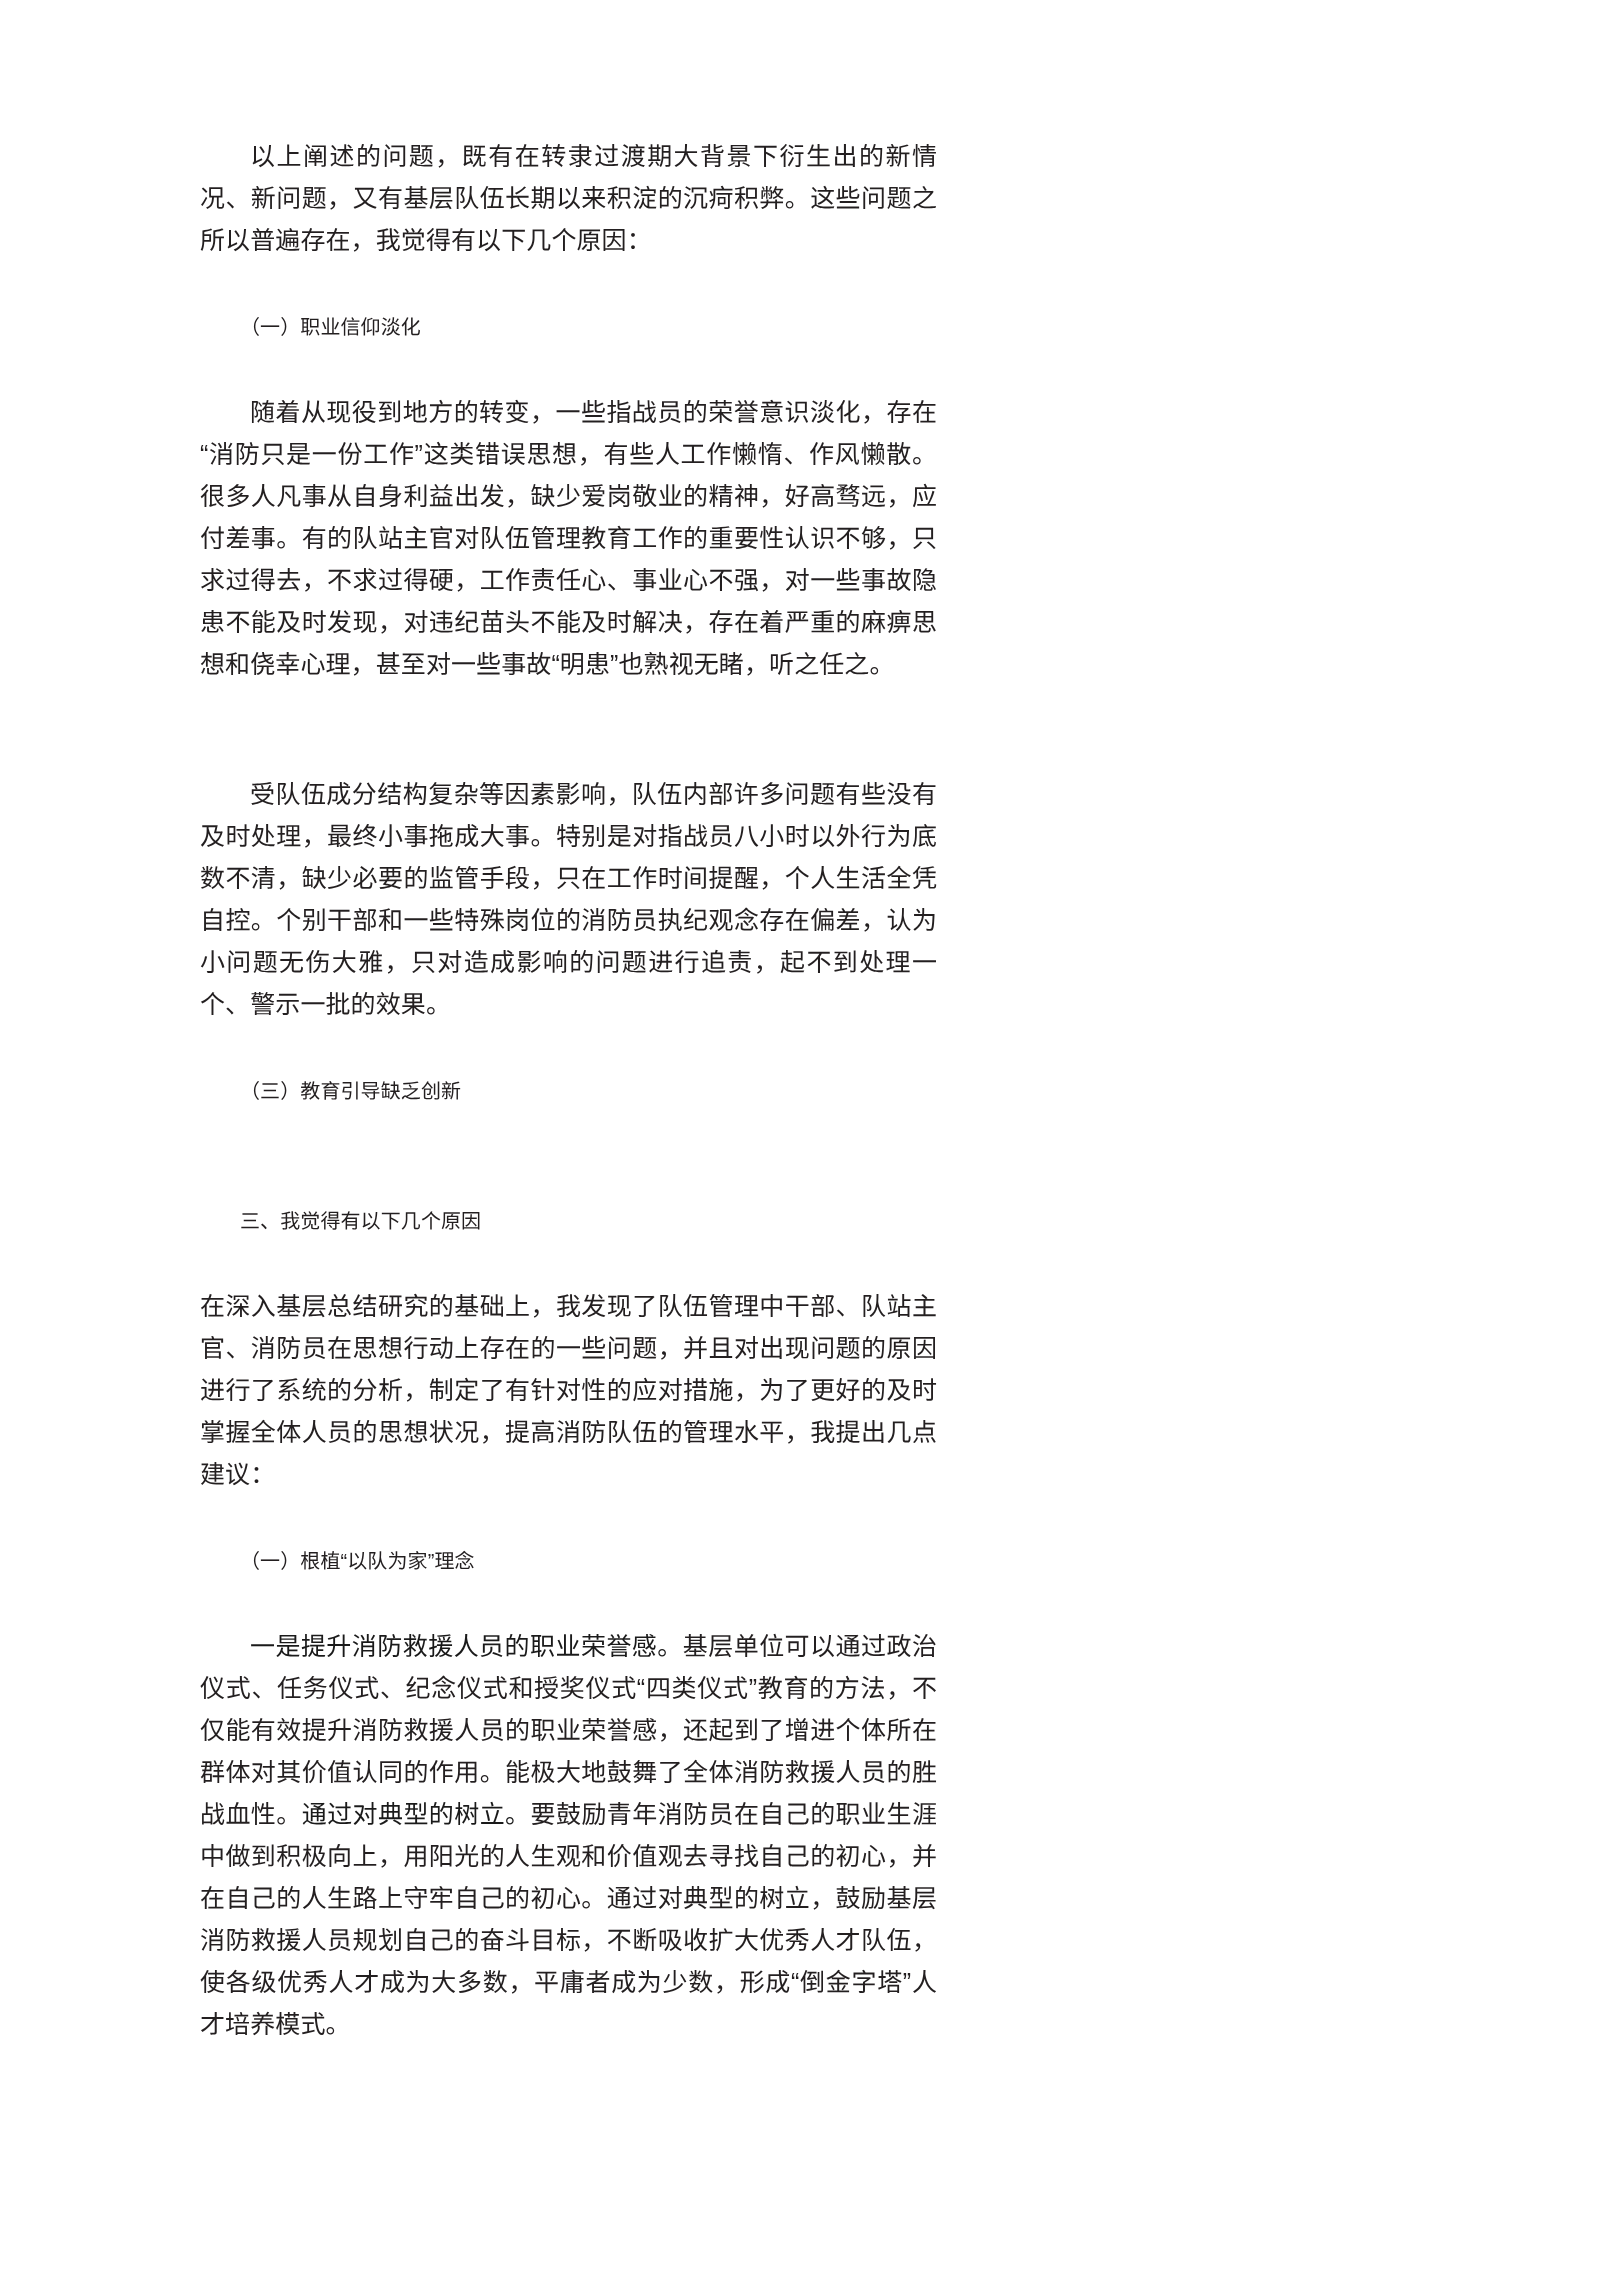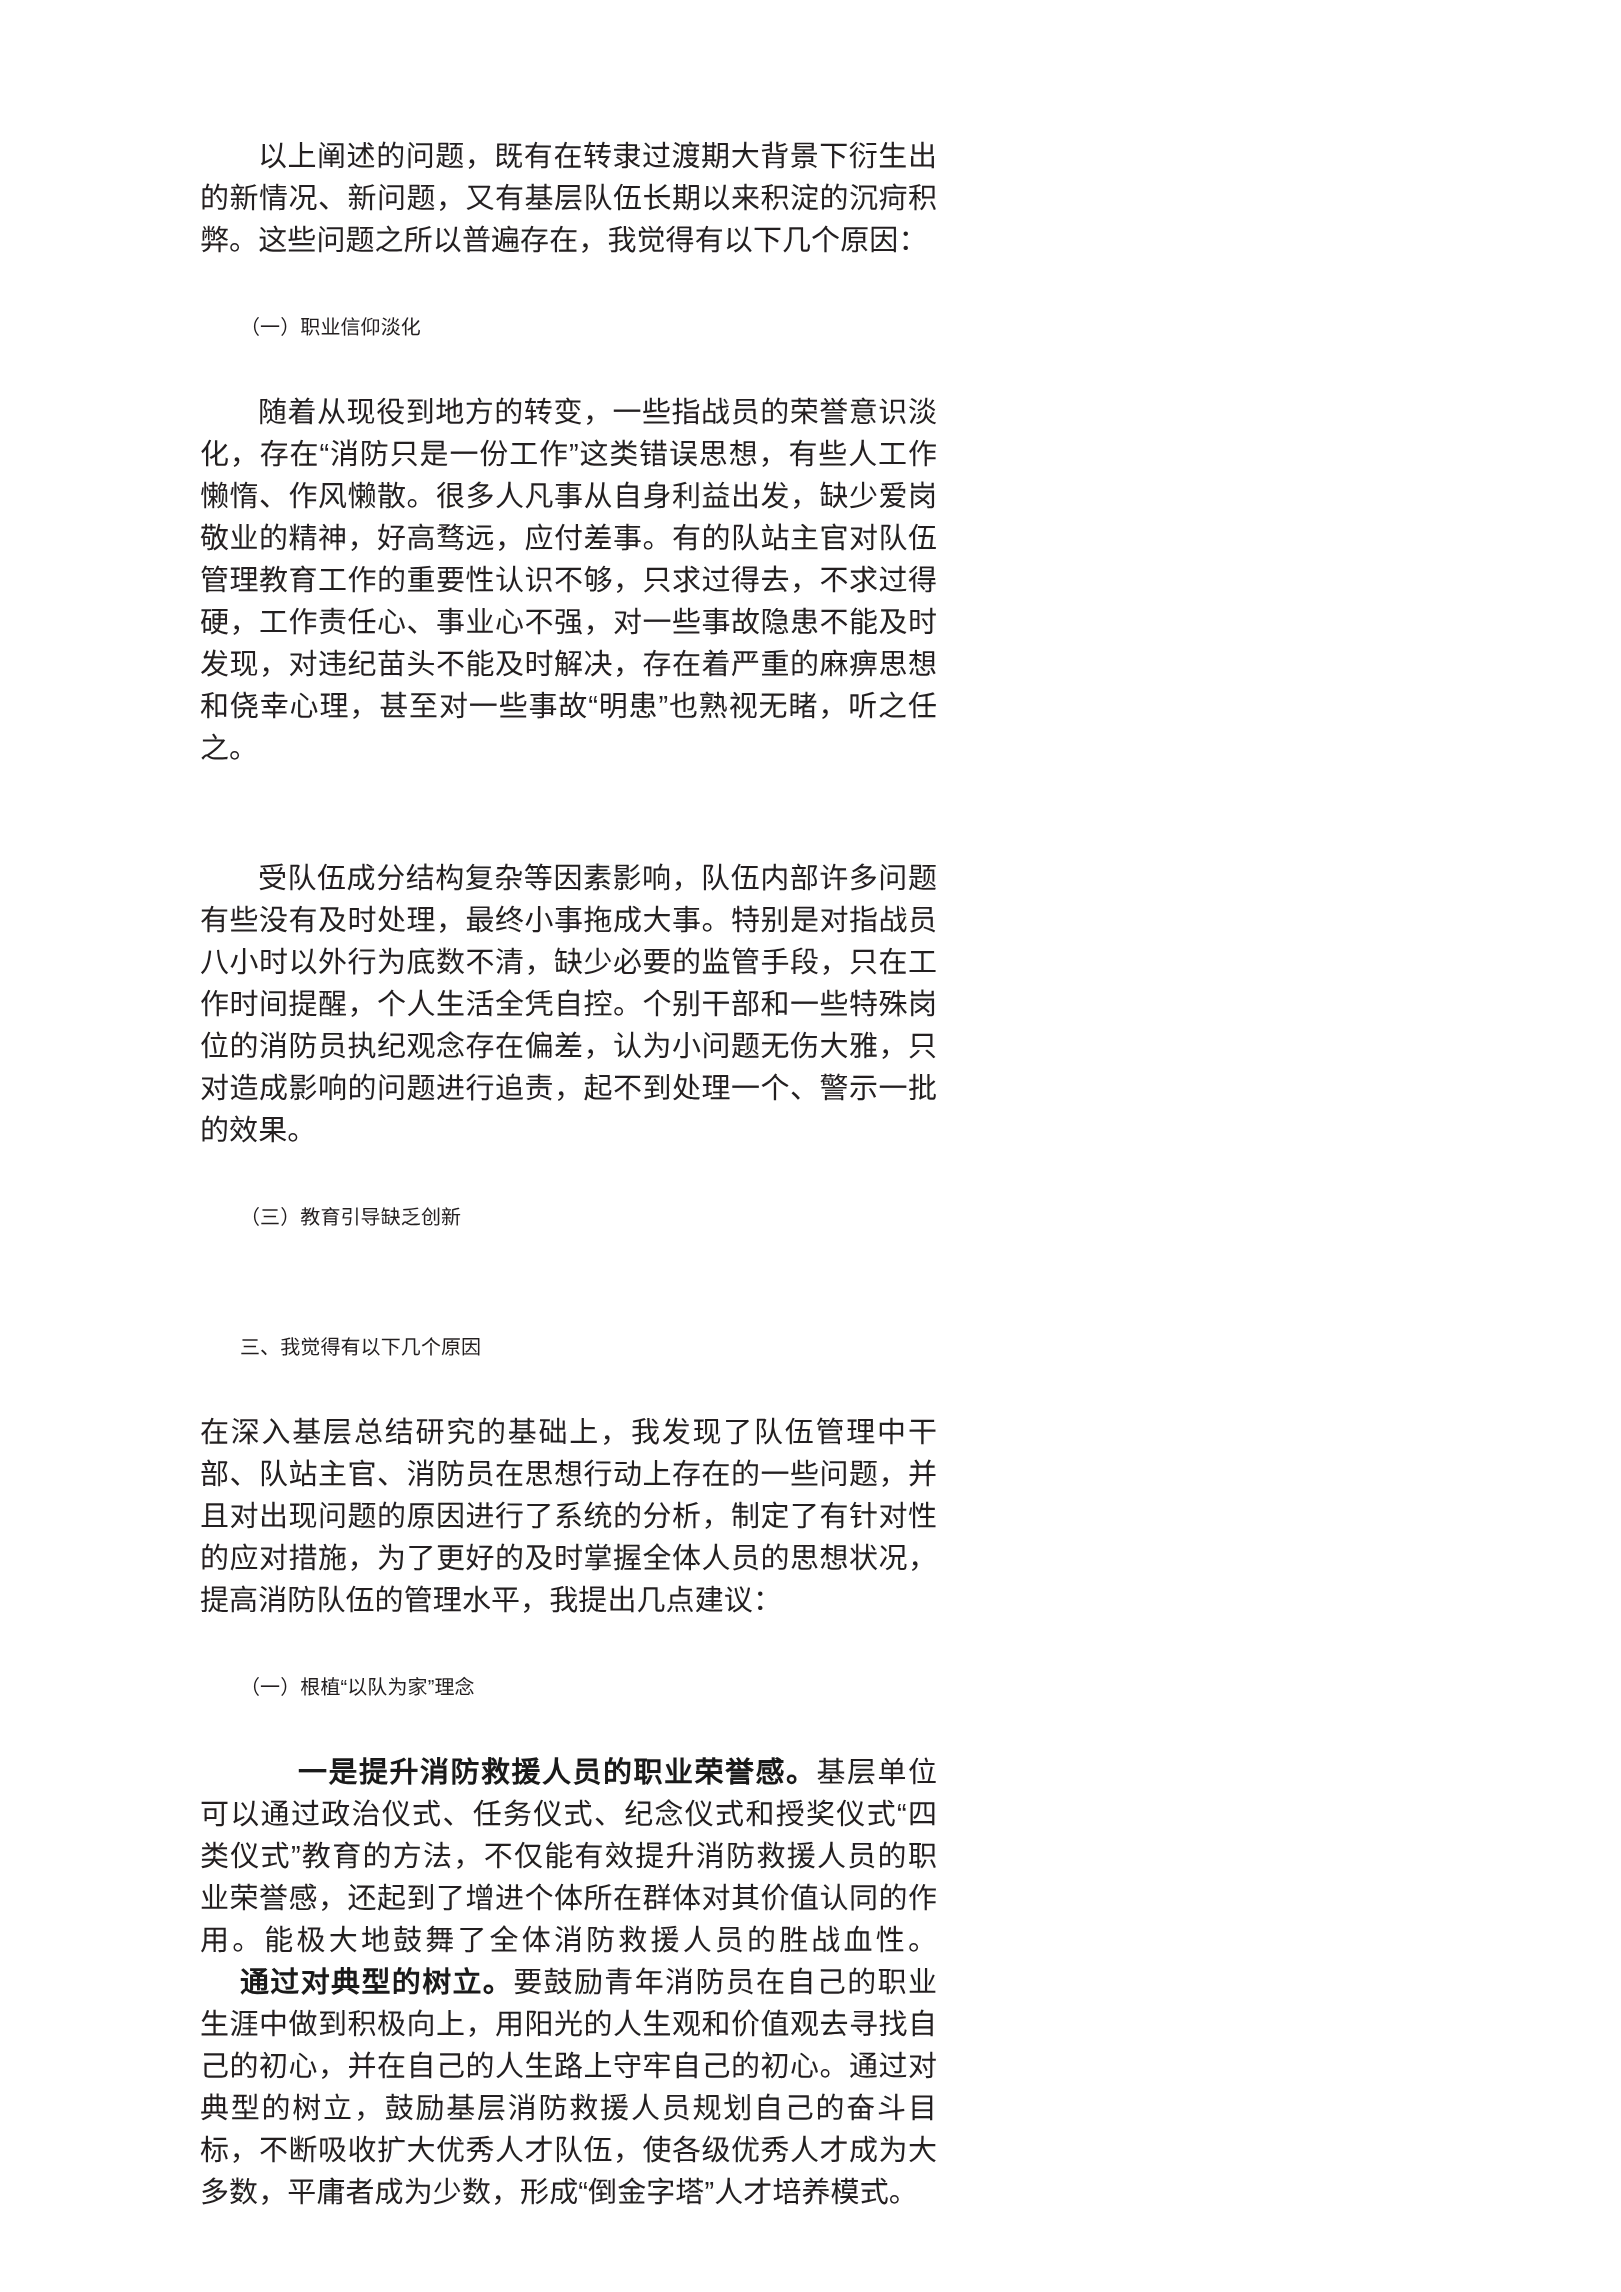--- a/index.html
+++ b/index.html
@@ -21,21 +21,21 @@
     overflow: hidden;
     box-sizing: border-box;
   }
   .doc-body {
     position: absolute;
     left: 200px;
     top: 135px;
     width: 737px;
   }
   .para {
-    font-size: 29px;
+    font-size: 25px;
     line-height: 42px;
     color: #231f20;
     text-align: justify;
     text-justify: inter-ideograph;
     margin: 0;
     letter-spacing: 0.1px;
     word-break: break-all;
   }
   .para.indent {
     text-indent: 2em;
@@ -48,23 +48,22 @@
     line-height: 42px;
     color: #231f20;
     margin: 0;
     text-indent: 2em;
     text-align: left;
     letter-spacing: 0.1px;
   }
   .gap-md { height: 43px; }
   .gap-lg { height: 45px; }
   b, .bold {
-    font-weight: bold;
+    font-weight: normal;
     color: #1a1a1a;
-    margin-left: 40px;
   }
 </style>
 </head>
 <body>
 
 <div class="page">
   <div class="doc-body">
 
     <p class="para indent">以上阐述的问题，既有在转隶过渡期大背景下衍生出的新情况、新问题，又有基层队伍长期以来积淀的沉疴积弊。这些问题之所以普遍存在，我觉得有以下几个原因：</p>
 

